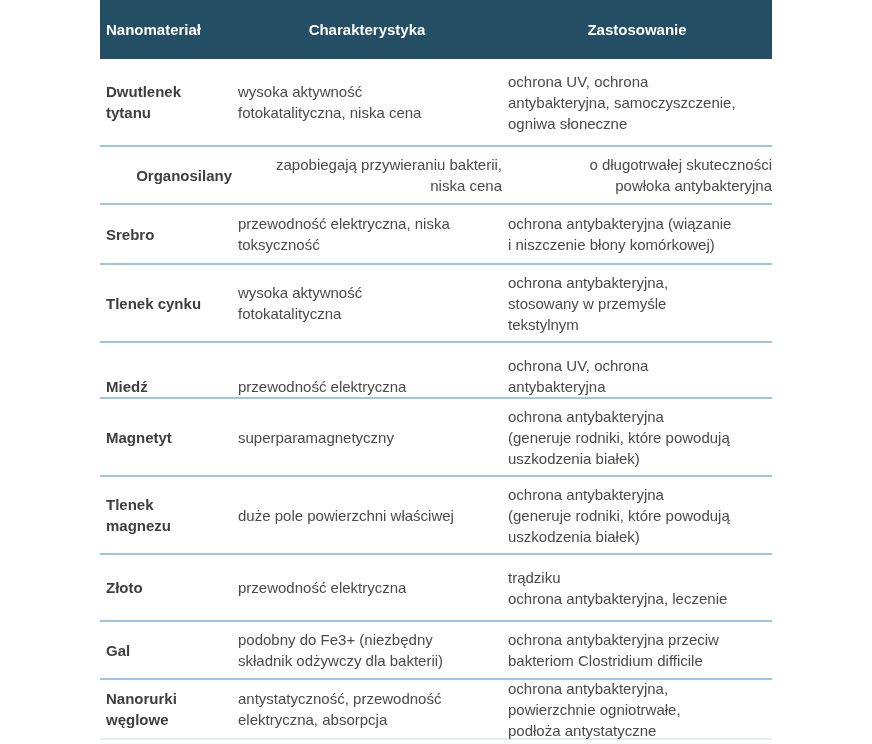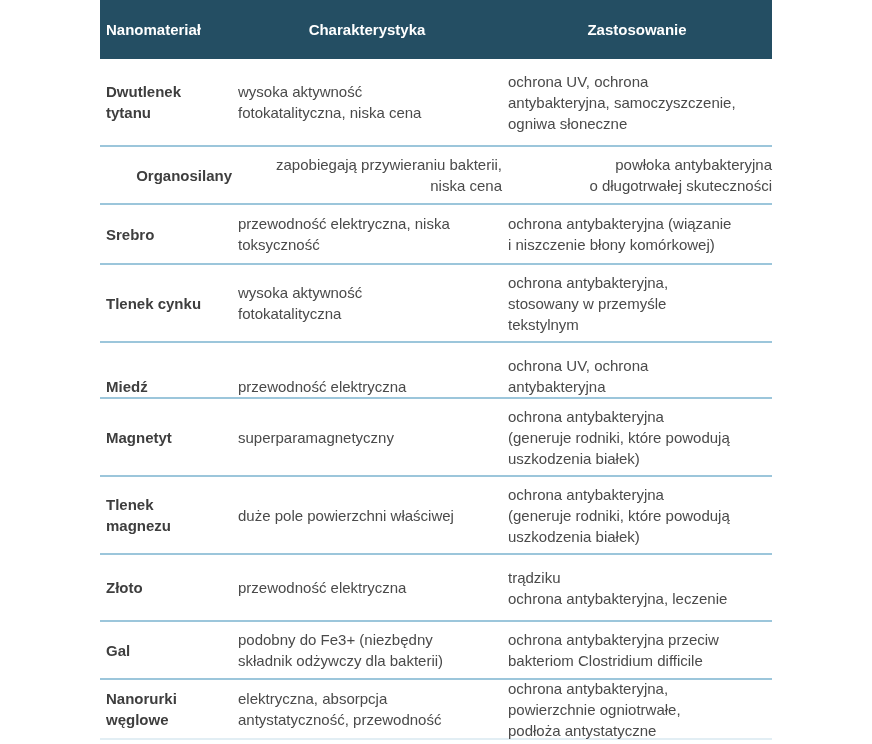--- a/index.html
+++ b/index.html
@@ -46,22 +46,22 @@
       </div>
       <div class="row" style="height: 58px; text-align: right;">
         <div class="c1">
           <span class="cell-line">Organosilany</span>
         </div>
         <div class="c2">
           <span class="cell-line">zapobiegają przywieraniu bakterii,</span>
           <span class="cell-line">niska cena</span>
         </div>
         <div class="c3">
+          <span class="cell-line">o długotrwałej skuteczności</span>
           <span class="cell-line">powłoka antybakteryjna</span>
-          <span class="cell-line">o długotrwałej skuteczności</span>
         </div>
       </div>
       <div class="row" style="height: 60px;">
         <div class="c1">
           <span class="cell-line">Srebro</span>
         </div>
         <div class="c2">
           <span class="cell-line">przewodność elektryczna, niska</span>
           <span class="cell-line">toksyczność</span>
         </div>
@@ -147,22 +147,22 @@
           <span class="cell-line">ochrona antybakteryjna przeciw</span>
           <span class="cell-line">bakteriom Clostridium difficile</span>
         </div>
       </div>
       <div class="row last" style="height: 60px;">
         <div class="c1">
           <span class="cell-line">Nanorurki</span>
           <span class="cell-line">węglowe</span>
         </div>
         <div class="c2">
+          <span class="cell-line">antystatyczność, przewodność</span>
           <span class="cell-line">elektryczna, absorpcja</span>
-          <span class="cell-line">antystatyczność, przewodność</span>
         </div>
         <div class="c3">
           <span class="cell-line">ochrona antybakteryjna,</span>
           <span class="cell-line">powierzchnie ogniotrwałe,</span>
           <span class="cell-line">podłoża antystatyczne</span>
         </div>
       </div>
     </div>
 </div>
 

